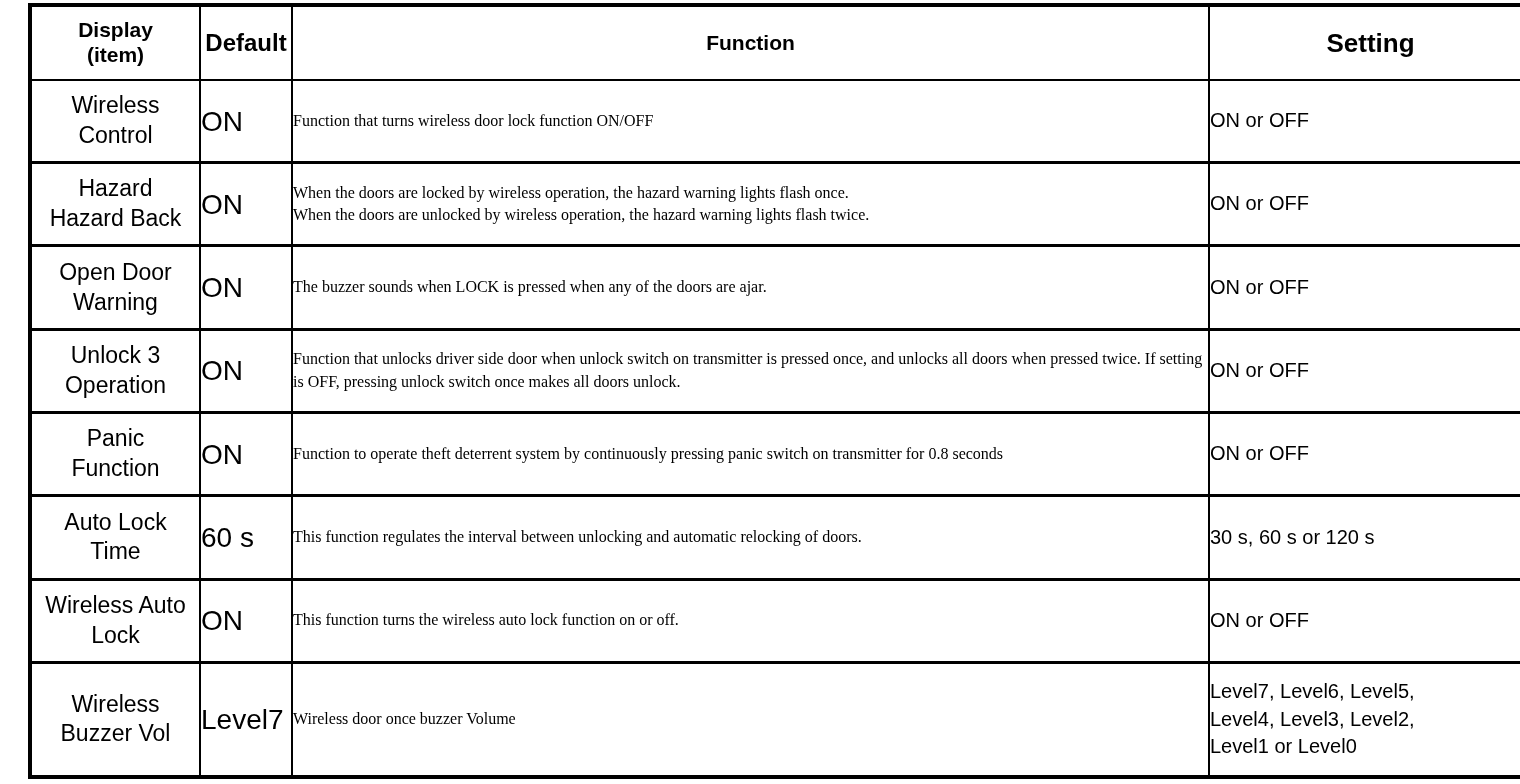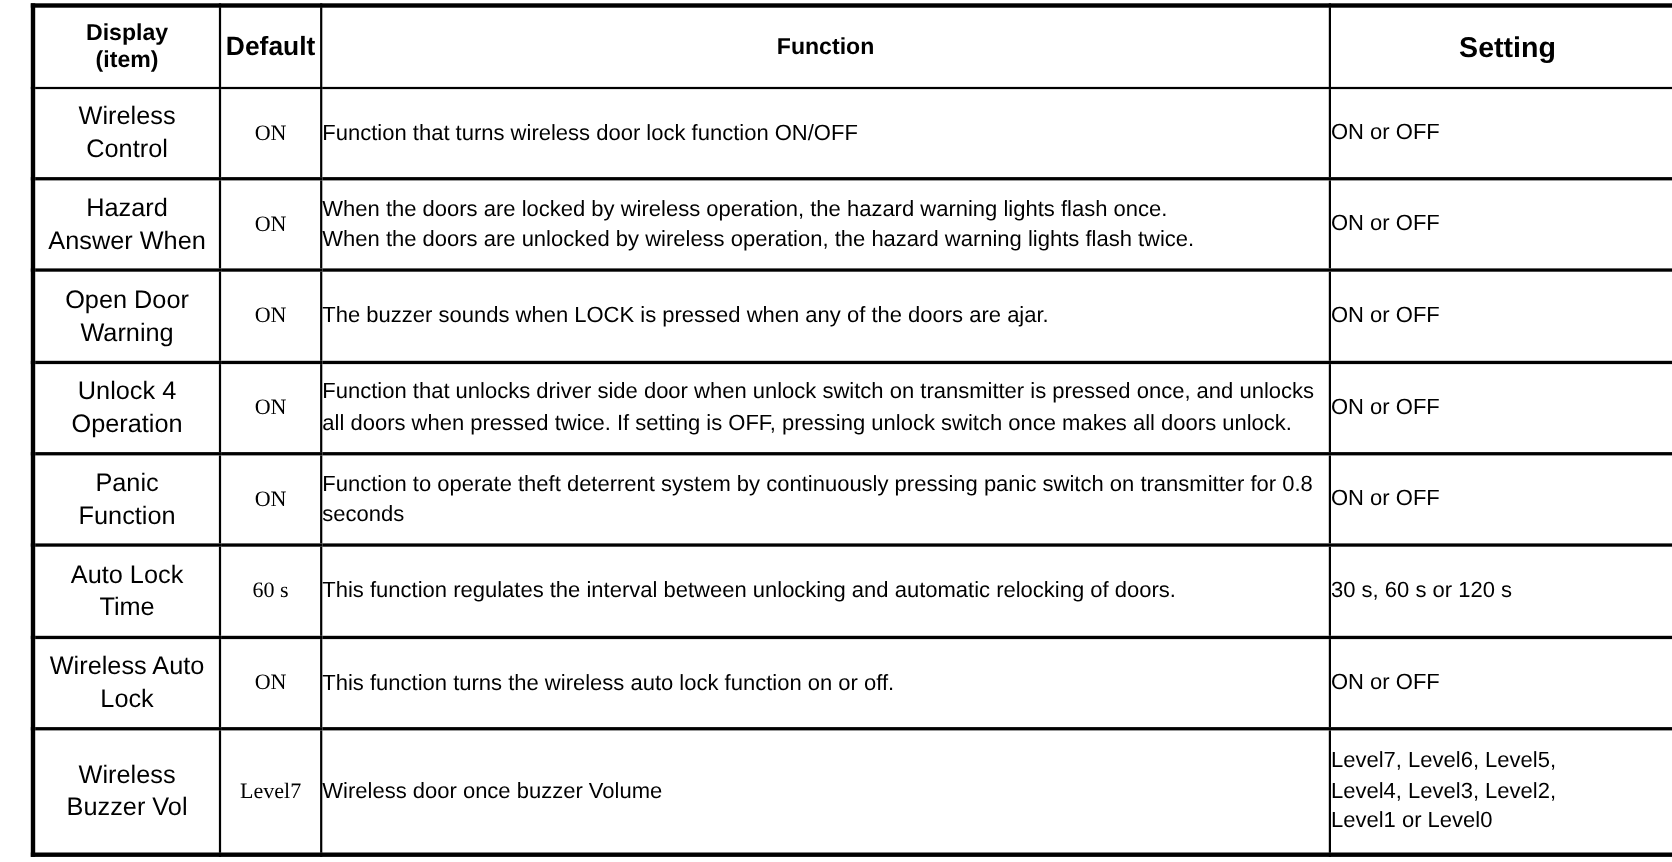--- a/index.html
+++ b/index.html
@@ -67,33 +67,33 @@
 
   
   td.cell-display {
     text-align: center;
     font-size: 23px;
     line-height: 1.30;
     padding: 4px 2px;
     white-space: pre-line;
   }
   td.cell-default {
-    text-align: center;
-    font-size: 20px;
+    text-align: left;
+    font-size: 28px;
     line-height: 1.25;
     padding: 4px 2px;
     white-space: nowrap;
-    font-family: Liberation Serif, serif;
   }
   td.cell-function {
     text-align: left;
-    font-size: 20px;
+    font-size: 16px;
     line-height: 1.42;
     padding: 6px 8px 6px 10px;
     white-space: pre-line;
+    font-family: Liberation Serif, serif;
   }
   td.cell-setting {
     font-size: 20px;
     line-height: 1.38;
     padding: 5px 6px;
     white-space: pre-line;
   }
 
   
   tbody tr.rule-heavy > td { border-bottom-width: 3px; }
@@ -129,37 +129,37 @@
       <tr class="rule-heavy">
         <td class="cell-display">Wireless
 Control</td>
         <td class="cell-default">ON</td>
         <td class="cell-function">Function that turns wireless door lock function ON/OFF</td>
         <td class="cell-setting">ON or OFF</td>
       </tr>
 
       <tr class="rule-heavy">
         <td class="cell-display">Hazard
-Answer When</td>
+Hazard Back</td>
         <td class="cell-default">ON</td>
         <td class="cell-function">When the doors are locked by wireless operation, the hazard warning lights flash once.
 When the doors are unlocked by wireless operation, the hazard warning lights flash twice.</td>
         <td class="cell-setting">ON or OFF</td>
       </tr>
 
       <tr class="rule-heavy">
         <td class="cell-display">Open Door
 Warning</td>
         <td class="cell-default">ON</td>
         <td class="cell-function">The buzzer sounds when LOCK is pressed when any of the doors are ajar.</td>
         <td class="cell-setting">ON or OFF</td>
       </tr>
 
       <tr class="rule-heavy">
-        <td class="cell-display">Unlock 4
+        <td class="cell-display">Unlock 3
 Operation</td>
         <td class="cell-default">ON</td>
         <td class="cell-function">Function that unlocks driver side door when unlock switch on transmitter is pressed once, and unlocks all doors when pressed twice. If setting is OFF, pressing unlock switch once makes all doors unlock.</td>
         <td class="cell-setting">ON or OFF</td>
       </tr>
 
       <tr class="rule-heavy">
         <td class="cell-display">Panic
 Function</td>
         <td class="cell-default">ON</td>

